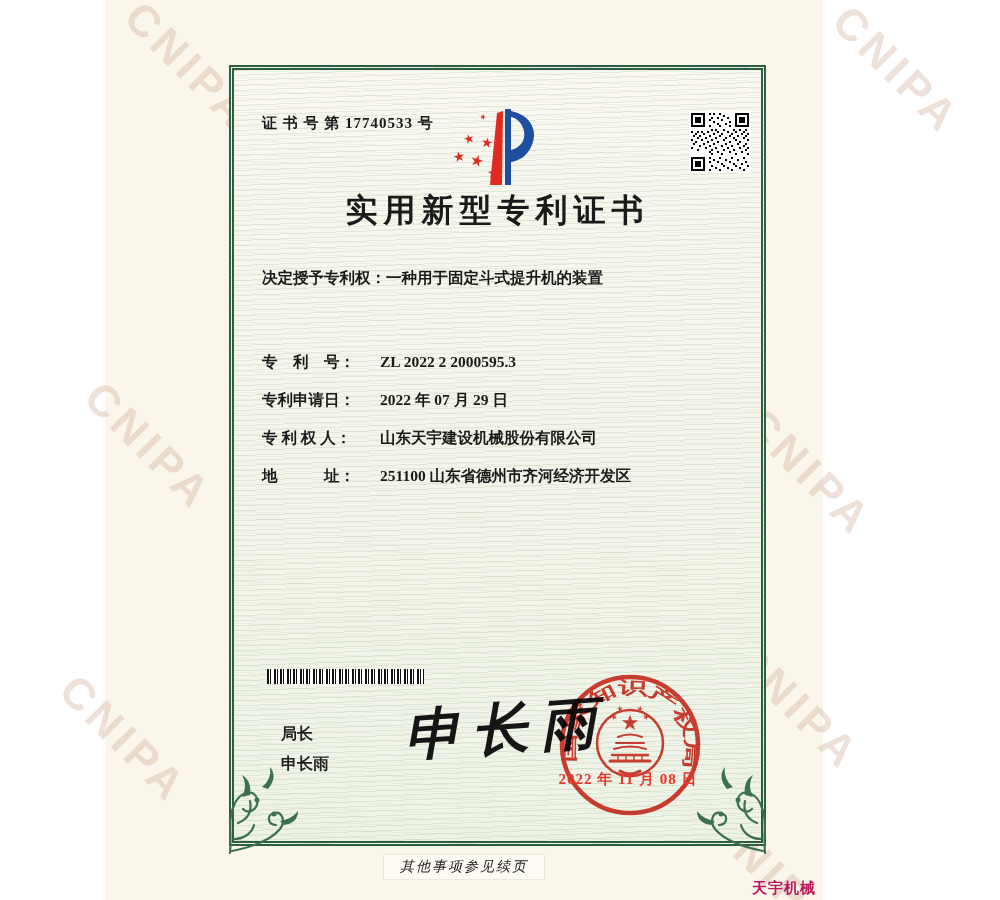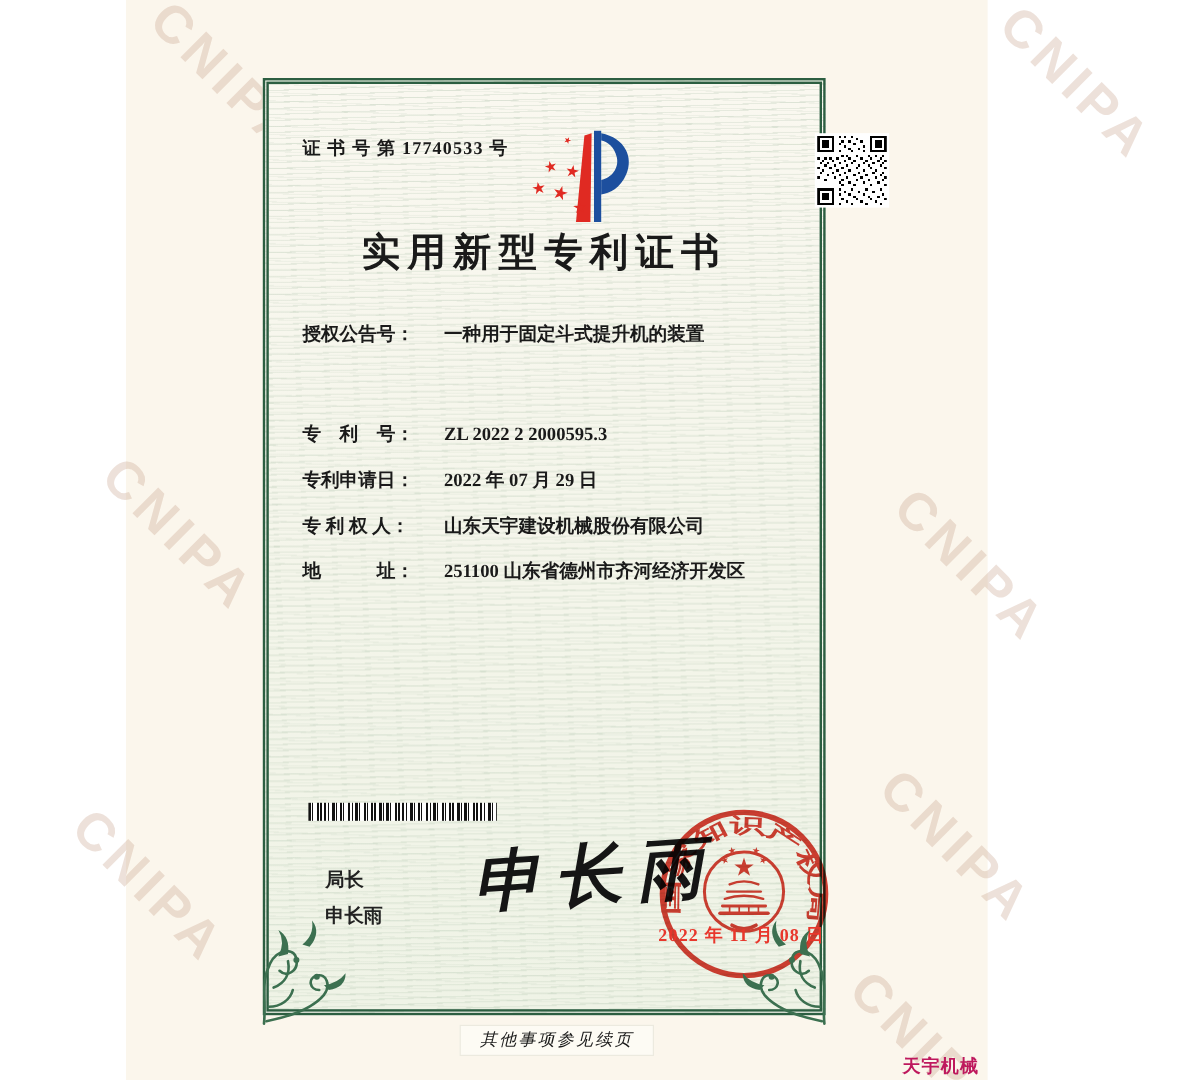--- a/index.html
+++ b/index.html
@@ -6,21 +6,21 @@
   .canvas{position:relative;width:1000px;height:900px;background:#ffffff;overflow:hidden;
           font-family:"Liberation Serif",serif;color:#1a1a1a;}
   
   .paper{position:absolute;left:105px;top:0;width:718px;height:900px;background:#fbf6ec;}
   
   .wm{position:absolute;font:700 44px "Liberation Sans",sans-serif;
       color:rgba(196,156,134,.30);letter-spacing:5px;white-space:nowrap;
       transform:rotate(45deg);transform-origin:left top;pointer-events:none;}
   .wm.steep{transform:rotate(52deg);}
   
-  .cert{position:absolute;left:219px;top:65px;width:469px;height:781px;box-sizing:border-box;
+  .cert{position:absolute;left:229px;top:65px;width:537px;height:781px;box-sizing:border-box;
         border:5px double #2c5e41;
         background-color:#f8f7ee;
         background-image:
           repeating-linear-gradient(178deg, rgba(125,160,128,.16) 0 1px, rgba(0,0,0,0) 1px 5px),
           repeating-linear-gradient(2deg, rgba(125,160,128,.09) 0 1px, rgba(0,0,0,0) 1px 7px),
           linear-gradient(180deg,#faf8f0 0%,#f4f5ea 55%,#eff3e6 100%);}
   .certno{position:absolute;left:28px;top:44px;font-size:15px;font-weight:600;letter-spacing:1px;}
   .logo{position:absolute;left:213px;top:35px;width:92px;height:84px;}
   .qr{position:absolute;left:455px;top:41px;width:58px;height:58px;background:#fff;padding:2px;}
   .title{position:absolute;left:0;top:119px;width:100%;text-align:center;
@@ -109,21 +109,21 @@
         <rect x="2" y="2" width="3" height="3"></rect>
           <rect x="24" y="2" width="3" height="3"></rect>
           <rect x="2" y="24" width="3" height="3"></rect>
         <path d="M9 0h1v1h-1zM11 0h1v1h-1zM14 0h1v1h-1zM16 1h1v1h-1zM10 2h1v1h-1zM13 2h1v1h-1zM18 2h1v1h-1zM9 3h1v1h-1zM15 3h1v1h-1zM11 4h1v1h-1zM19 4h1v1h-1zM13 5h1v1h-1zM17 5h1v1h-1zM9 6h1v1h-1zM14 6h1v1h-1zM19 6h1v1h-1zM10 8h1v1h-1zM12 8h1v1h-1zM16 8h1v1h-1zM21 8h1v1h-1zM24 8h1v1h-1zM27 8h1v1h-1zM0 9h1v1h-1zM3 9h1v1h-1zM5 9h1v1h-1zM8 9h1v1h-1zM13 9h1v1h-1zM18 9h1v1h-1zM22 9h1v1h-1zM26 9h1v1h-1zM2 10h1v1h-1zM6 10h1v1h-1zM11 10h1v1h-1zM15 10h1v1h-1zM20 10h1v1h-1zM25 10h1v1h-1zM28 10h1v1h-1zM1 11h1v1h-1zM4 11h1v1h-1zM9 11h1v1h-1zM14 11h1v1h-1zM19 11h1v1h-1zM23 11h1v1h-1zM27 11h1v1h-1zM3 12h1v1h-1zM7 12h1v1h-1zM12 12h1v1h-1zM17 12h1v1h-1zM21 12h1v1h-1zM26 12h1v1h-1zM0 13h1v1h-1zM5 13h1v1h-1zM10 13h1v1h-1zM16 13h1v1h-1zM22 13h1v1h-1zM28 13h1v1h-1zM2 14h1v1h-1zM8 14h1v1h-1zM13 14h1v1h-1zM19 14h1v1h-1zM24 14h1v1h-1zM1 15h1v1h-1zM6 15h1v1h-1zM11 15h1v1h-1zM17 15h1v1h-1zM23 15h1v1h-1zM27 15h1v1h-1zM4 16h1v1h-1zM9 16h1v1h-1zM15 16h1v1h-1zM20 16h1v1h-1zM26 16h1v1h-1zM0 17h1v1h-1zM7 17h1v1h-1zM12 17h1v1h-1zM18 17h1v1h-1zM24 17h1v1h-1zM28 17h1v1h-1zM3 18h1v1h-1zM10 18h1v1h-1zM16 18h1v1h-1zM21 18h1v1h-1zM27 18h1v1h-1zM9 19h1v1h-1zM13 19h1v1h-1zM19 19h1v1h-1zM25 19h1v1h-1zM10 20h1v1h-1zM15 20h1v1h-1zM22 20h1v1h-1zM28 20h1v1h-1zM9 22h1v1h-1zM14 22h1v1h-1zM20 22h1v1h-1zM26 22h1v1h-1zM11 23h1v1h-1zM17 23h1v1h-1zM23 23h1v1h-1zM9 24h1v1h-1zM13 24h1v1h-1zM19 24h1v1h-1zM27 24h1v1h-1zM15 25h1v1h-1zM21 25h1v1h-1zM25 25h1v1h-1zM10 26h1v1h-1zM16 26h1v1h-1zM22 26h1v1h-1zM28 26h1v1h-1zM12 27h1v1h-1zM18 27h1v1h-1zM24 27h1v1h-1zM9 28h1v1h-1zM14 28h1v1h-1zM20 28h1v1h-1zM26 28h1v1h-1z"></path>
       </g>
     </svg>
 
     <div class="title">实用新型专利证书</div>
 
     <div class="frow" style="top:198px;">
-      <span class="lbl">授权公告号：</span><span class="val">一种用于固定斗式提升机的装置</span>
+      <span class="lbl">决定授予专利权：</span><span class="val">一种用于固定斗式提升机的装置</span>
     </div>
     <div class="frow" style="top:282px;">
       <span class="lbl">专　利　号：</span><span class="val">ZL 2022 2 2000595.3</span>
     </div>
     <div class="frow" style="top:320px;">
       <span class="lbl">专利申请日：</span><span class="val">2022 年 07 月 29 日</span>
     </div>
     <div class="frow" style="top:358px;">
       <span class="lbl">专 利 权 人：</span><span class="val">山东天宇建设机械股份有限公司</span>
     </div>

